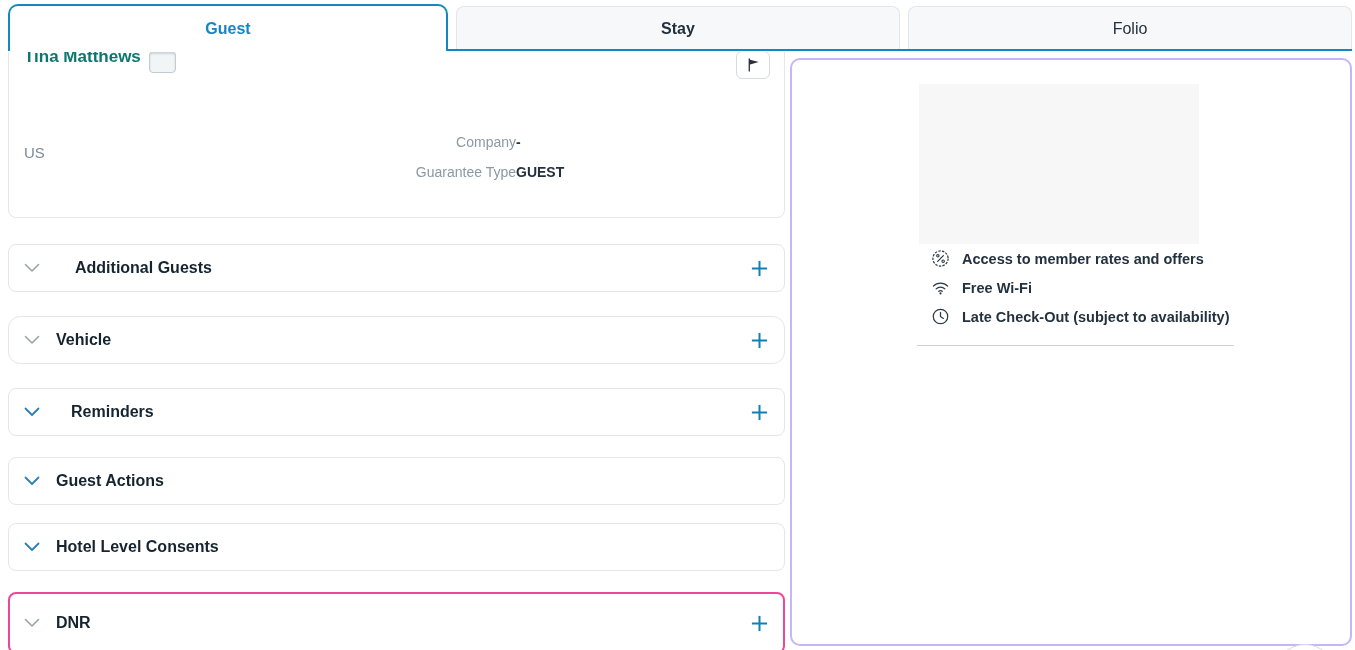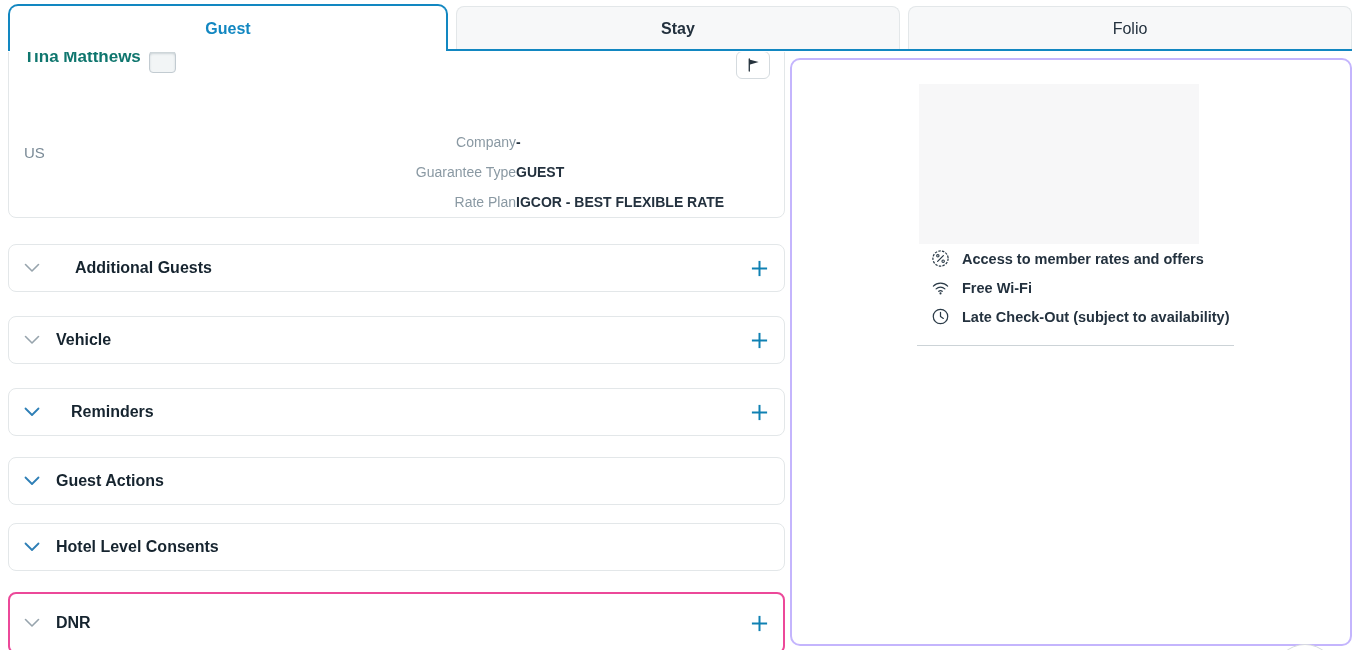--- a/index.html
+++ b/index.html
@@ -37,21 +37,21 @@
   .guest-country { position:absolute; left:15px; top:113px; font-size:15px; color:#7b8b97; }
   .guest-details { position:absolute; left:385px; top:96px; }
   .detail-row { display:flex; align-items:center; height:30px; }
   .detail-label { width:122px; font-size:14px; color:#8a99a3;text-align:right; }
   .detail-value { font-size:14px; font-weight:700; color:#23313e; }
 
   
   .sec { position:absolute; left:8px; width:777px; height:48px; background:#fff;
          border:1px solid #e3e7e9; border-radius:8px; display:flex; align-items:center;
          padding:0 15px; cursor:pointer; }
-  .sec-1 { top:244px;gap:19px; } .sec-2 { top:316px; } .sec-3 { top:388px;gap:15px; }
+  .sec-1 { top:244px;gap:19px; } .sec-2 { top:316px;border-radius:12px; } .sec-3 { top:388px;gap:15px; }
   .sec-4 { top:457px; } .sec-5 { top:523px; }
   .sec-6 { top:592px; height:62px; border:2px solid #ec4899; padding:0 14px; }
   .sec-title { margin-left:16px; font-size:16px; font-weight:700; color:#16242f; }
   .chev { flex:0 0 auto; }
   .chev-gray polyline { stroke:#97a4ad; }
   .chev-blue polyline { stroke:#2e7fb6; }
   .plus-btn { margin-left:auto; width:20px; height:20px; display:flex; align-items:center;
               justify-content:center; cursor:pointer; }
 
   
@@ -102,24 +102,20 @@
       <div class="guest-country">US</div>
       <div class="guest-details">
         <div class="detail-row">
           <span class="detail-label">Company</span>
           <span class="detail-value">-</span>
         </div>
         <div class="detail-row">
           <span class="detail-label">Guarantee Type</span>
           <span class="detail-value">GUEST</span>
         </div>
-        <div class="detail-row">
-          <span class="detail-label">Rate Plan</span>
-          <span class="detail-value">IGCOR - BEST FLEXIBLE RATE</span>
-        </div>
       </div>
     </div>
   </div>
 
   <div class="sec sec-1">
     <svg class="chev chev-gray" width="16" height="10" viewBox="0 0 16 10">
       <polyline points="1.5,1.5 8,8 14.5,1.5" fill="none" stroke-width="1.6" stroke-linecap="round" stroke-linejoin="round"></polyline>
     </svg>
     <span class="sec-title">Additional Guests</span>
     <span class="plus-btn">

